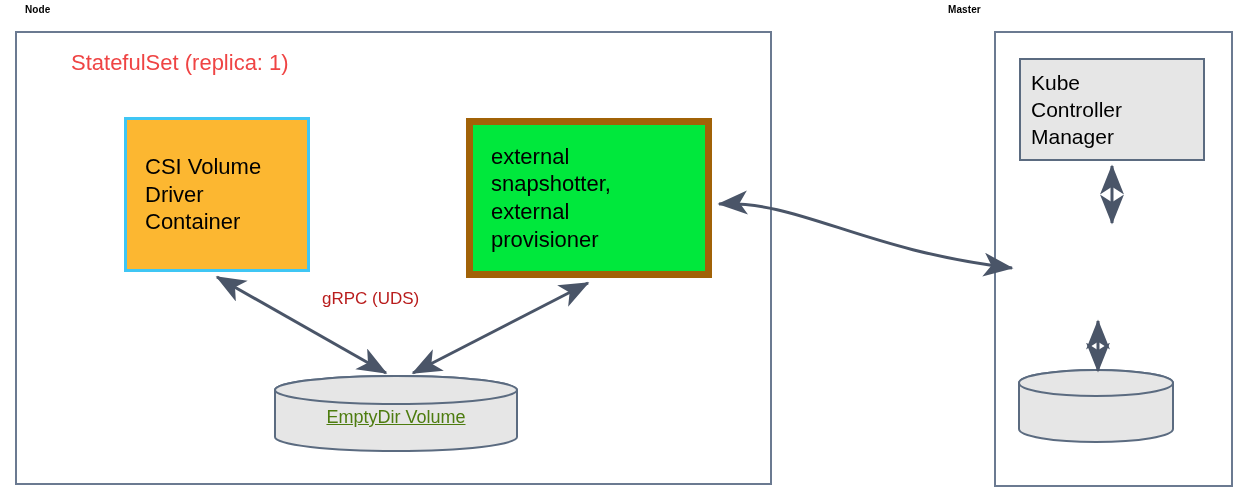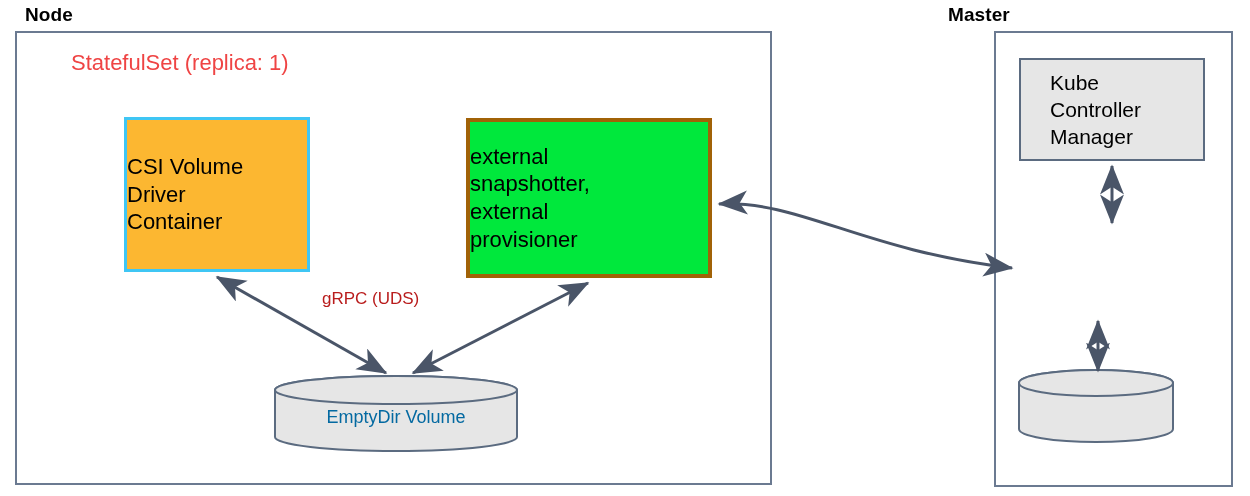--- a/index.html
+++ b/index.html
@@ -11,21 +11,21 @@
     position: relative;
     width: 1250px;
     height: 496px;
     background: #ffffff;
     font-family: "Liberation Sans", sans-serif;
     overflow: hidden;
   }
   .group-label {
     position: absolute;
     font-weight: bold;
-    font-size: 19px;
+    font-size: 10px;
     color: #000000;
     letter-spacing: 0.1px;
     white-space: nowrap;
   }
   .group-box {
     position: absolute;
     border: 2px solid #6b7a91;
     background: #ffffff;
     box-sizing: border-box;
   }
@@ -40,47 +40,49 @@
     position: absolute;
     box-sizing: border-box;
     display: flex;
     flex-direction: column;
     justify-content: center;
   }
   .node-box .txt {
     font-size: 22px;
     line-height: 1.26;
     color: #000000;
+    padding-left: 18px;
     white-space: pre-line;
   }
   .orange {
     background: #fcb731;
     border: 3px solid #3fc6f4;
   }
   .green {
     background: #00e83c;
-    border: 4px solid #a16207;
+    border: 7px solid #a16207;
   }
   .gray-box {
     background: #e6e6e6;
     border: 2px solid #5b6b80;
   }
   .gray-box .txt {
     font-size: 21px;
     line-height: 1.3;
     color: #000000;
-    padding-left: 29px;
+    padding-left: 10px;
     white-space: pre-line;
   }
   .cyl-label {
     position: absolute;
     font-size: 18px;
-    color: #0369a1;
+    color: #4d7c0f;
     white-space: nowrap;
     text-align: center;
+    text-decoration: underline;
   }
   .edge-label {
     position: absolute;
     font-size: 17px;
     color: #b91c1c;
     white-space: nowrap;
   }
   svg.overlay {
     position: absolute;
     left: 0;

